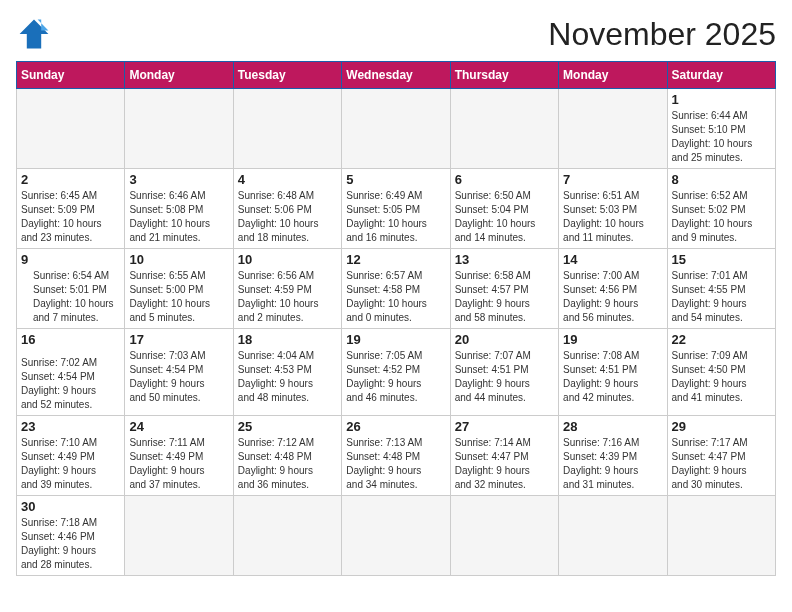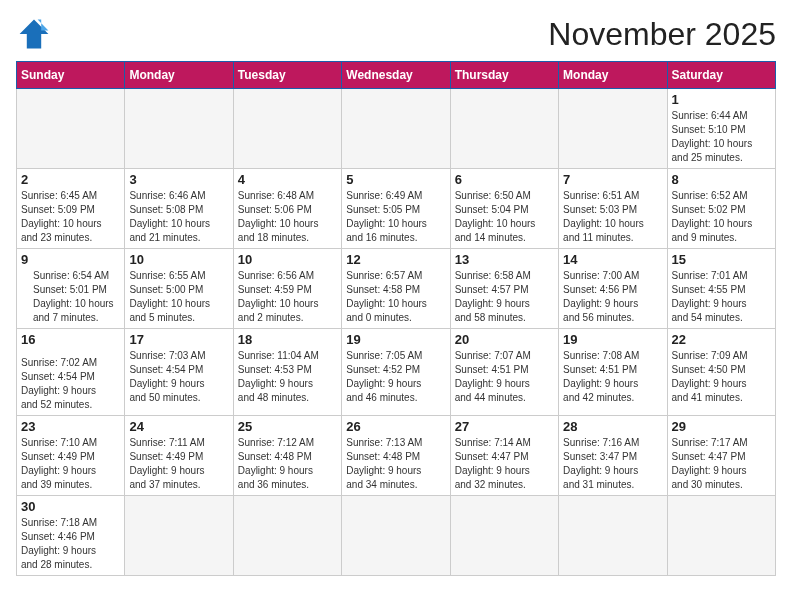--- a/index.html
+++ b/index.html
@@ -243,21 +243,21 @@
         </td>
         <td>
           <span class="day-number">17</span>
           <div class="day-info" style="white-space: pre-line;">Sunrise: 7:03 AM
 Sunset: 4:54 PM
 Daylight: 9 hours
 and 50 minutes.</div>
         </td>
         <td>
           <span class="day-number">18</span>
-          <div class="day-info" style="white-space: pre-line;">Sunrise: 11:04 AM
+          <div class="day-info" style="white-space: pre-line;">Sunrise: 4:04 AM
 Sunset: 4:53 PM
 Daylight: 9 hours
 and 48 minutes.</div>
         </td>
         <td>
           <span class="day-number">19</span>
           <div class="day-info" style="white-space: pre-line;">Sunrise: 7:05 AM
 Sunset: 4:52 PM
 Daylight: 9 hours
 and 46 minutes.</div>
@@ -316,21 +316,21 @@
         <td>
           <span class="day-number">27</span>
           <div class="day-info" style="white-space: pre-line;">Sunrise: 7:14 AM
 Sunset: 4:47 PM
 Daylight: 9 hours
 and 32 minutes.</div>
         </td>
         <td>
           <span class="day-number">28</span>
           <div class="day-info" style="white-space: pre-line;">Sunrise: 7:16 AM
-Sunset: 3:47 PM
+Sunset: 4:39 PM
 Daylight: 9 hours
 and 31 minutes.</div>
         </td>
         <td>
           <span class="day-number">29</span>
           <div class="day-info" style="white-space: pre-line;">Sunrise: 7:17 AM
 Sunset: 4:47 PM
 Daylight: 9 hours
 and 30 minutes.</div>
         </td>

